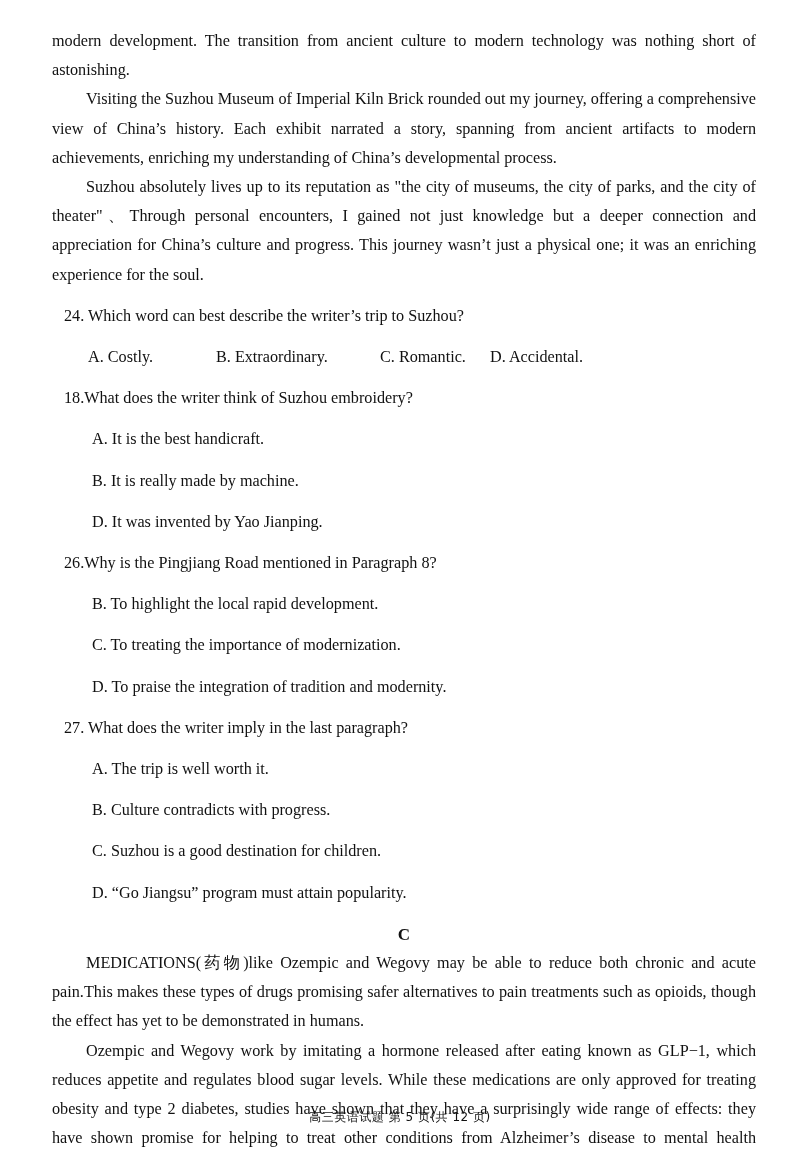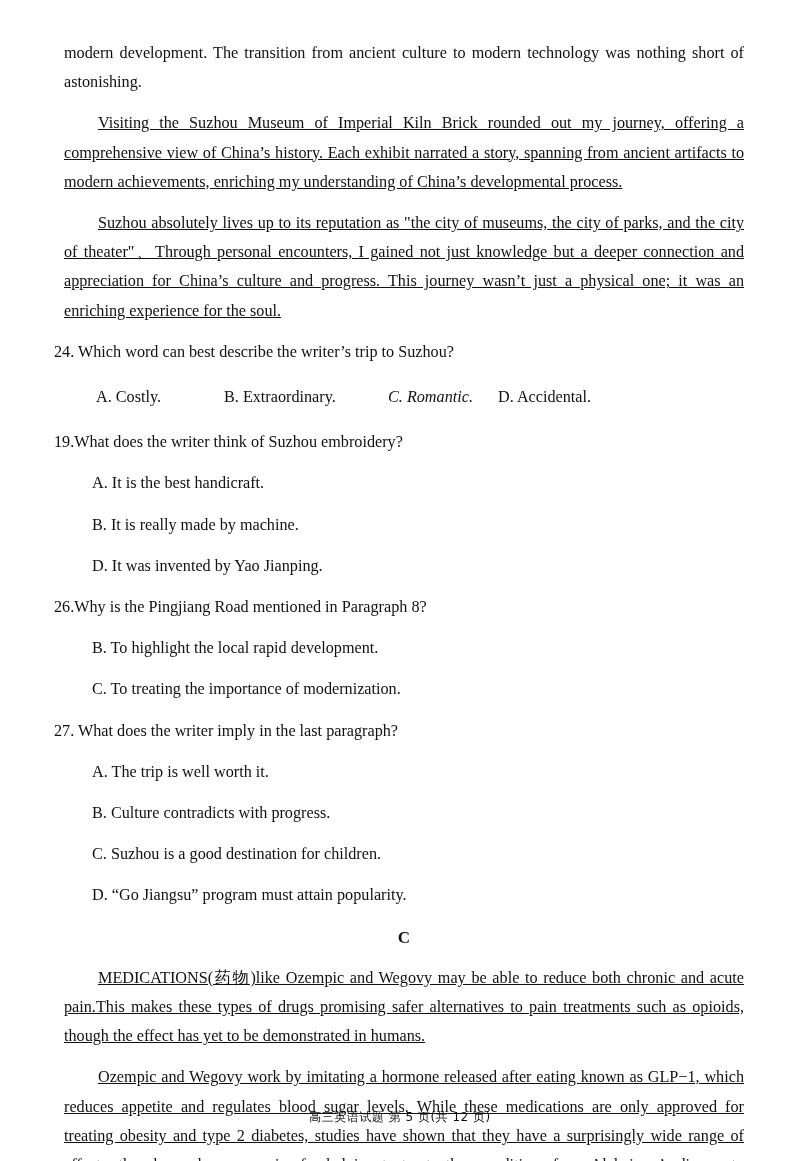--- a/index.html
+++ b/index.html
@@ -17,42 +17,41 @@
     }
     .page {
       position: absolute;
       left: 52px;
       top: 27px;
       width: 704px;
       font-size: 16.2px;
       line-height: 29.2px;
     }
     .para {
-      margin: 12px;
+      margin: 0;
       text-align: justify;
       text-align-last: left;
     }
     .indent {
       text-indent: 34px;
-      text-decoration: underline;
     }
     .question {
-      margin: 2px;
+      margin: 12px;
     }
     .options-row {
       display: flex;
       padding-left: 28px;
-      margin: 16px;
+      margin: 8px;
     }
     .options-row span {
       display: inline-block;
     }
     .options-row .o1 { width: 128px; }
     .options-row .o2 { width: 164px; }
-    .options-row .o3 { width: 110px; font-style: italic; }
+    .options-row .o3 { width: 110px; }
     .option {
       margin: 12px;
       padding-left: 28px;
     }
     .section-label {
       text-align: center;
       font-weight: bold;
       margin: 0;
       padding-left: 0;
       font-size: 17px;
@@ -87,33 +86,34 @@
     <div class="options-row">
       <span class="o1">A. Costly.</span>
       <span class="o2">B. Extraordinary.</span>
       <span class="o3">C. Romantic.</span>
       <span>D. Accidental.</span>
     </div>
   </section>
 
   <section>
     <p class="question">
-      <span>19.</span><span>What does the writer think of Suzhou embroidery?</span>
+      <span>18.</span><span>What does the writer think of Suzhou embroidery?</span>
     </p>
     <p class="option">A. It is the best handicraft.</p>
     <p class="option">B. It is really made by machine.</p>
     <p class="option">D. It was invented by Yao Jianping.</p>
   </section>
 
   <section>
     <p class="question">
       <span>26.</span><span>Why is the Pingjiang Road mentioned in Paragraph 8?</span>
     </p>
     <p class="option">B. To highlight the local rapid development.</p>
     <p class="option">C. To treating the importance of modernization.</p>
+    <p class="option">D. To praise the integration of tradition and modernity.</p>
   </section>
 
   <section>
     <p class="question">
       <span>27.</span>
       <span>What does the writer imply in the last paragraph?</span>
     </p>
     <p class="option">A. The trip is well worth it.</p>
     <p class="option">B. Culture contradicts with progress.</p>
     <p class="option">C. Suzhou is a good destination for children.</p>

